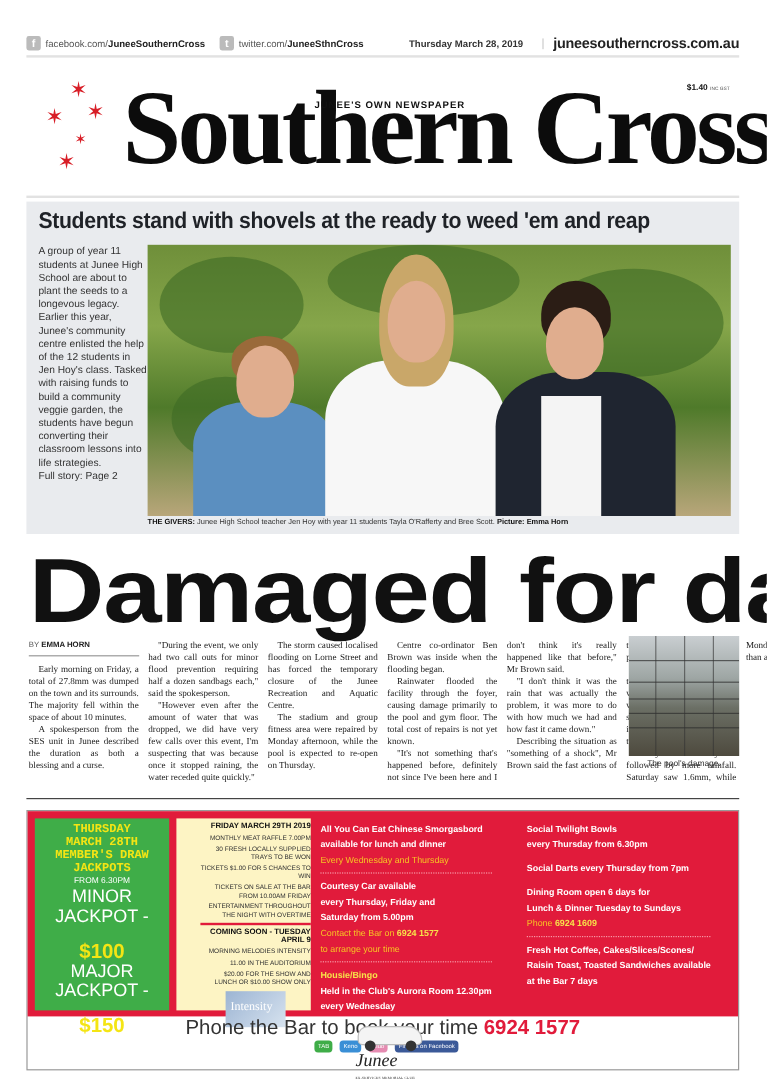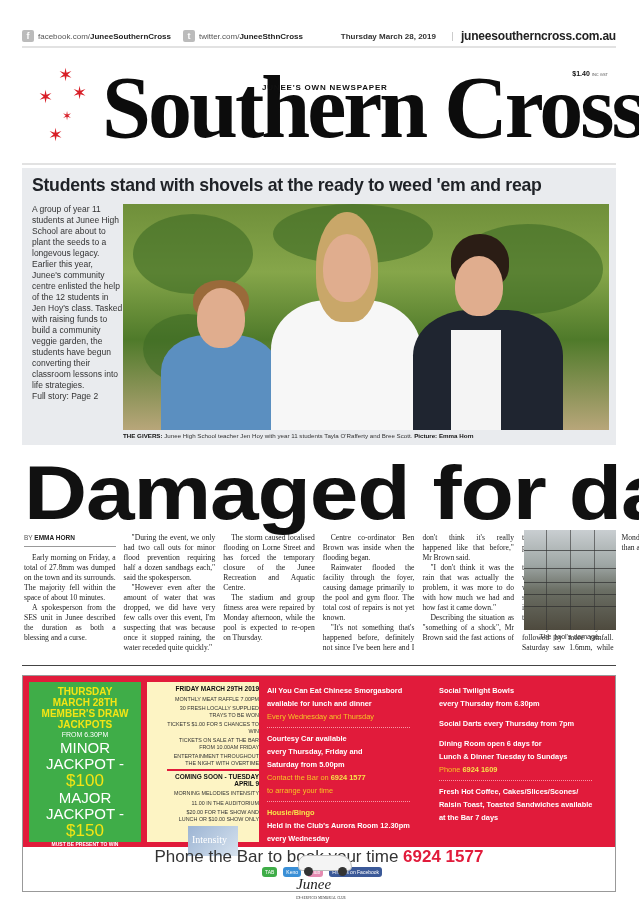--- a/index.html
+++ b/index.html
@@ -52,24 +52,24 @@
   .pool-photo { position: absolute; left: 524px; top: 530px; width: 92px; height: 100px; background: linear-gradient(180deg, #c9ced1 0%, #9ea6a4 35%, #6b6f65 60%, #4e4a3e 100%); overflow: hidden; }
   .pool-photo .beam { position: absolute; left: 0; width: 100%; height: 1px; background: #2e2e2e; opacity: 0.7; }
   .pool-photo .col { position: absolute; top: 0; width: 1px; height: 100%; background: #333; opacity: 0.6; }
   .pool-caption { position: absolute; left: 524px; top: 633px; width: 92px; text-align: center; font-size: 7px; color: #333; }
   .rule3 { position: absolute; left: 22px; top: 665px; width: 594px; height: 1px; background: #444; }
 
   
   .ad { position: absolute; left: 22px; top: 675px; width: 594px; height: 217px; border: 1px solid #999; background: #fff; }
   .ad-red { position: absolute; left: 0; top: 0; width: 592px; height: 171px; background: #e11b3b; }
   .green { position: absolute; left: 6px; top: 6px; width: 112px; height: 160px; background: #3fad48; color: #fff; text-align: center; padding-top: 4px; }
-  .green .y { color: #f4e514; font-weight: bold; font-size: 10px; line-height: 11px; }
+  .green .y { color: #f4e514; font-weight: bold; font-size: 10px; line-height: 11px; font-family: Liberation Mono, monospace; }
   .green .from { font-size: 7px; margin: 1px 0 2px; }
   .green .big { font-size: 15px; line-height: 16px; }
-  .green .amt { color: #f4e514; font-weight: normal; font-size: 17px; line-height: 18px; }
+  .green .amt { color: #f4e514; font-weight: bold; font-size: 17px; line-height: 18px; margin-top: 12px; }
   .green .must { font-size: 5px; font-weight: bold; margin-top: 1px; }
   .green .lic { font-size: 4.3px; }
   .yellow { position: absolute; left: 124px; top: 6px; width: 112px; height: 160px; background: #fdf4c4; text-align: right; font-size: 5.4px; color: #333; line-height: 6.5px; padding-left: 20px; }
   .yellow .yh { font-weight: bold; font-size: 6.5px; color: #111; margin: 4px 0 3px; }
   .yellow div.l { margin-bottom: 3px; }
   .yellow .sep { height: 2px; background: #e11b3b; margin: 3px 0; }
   .yellow .poster { width: 50px; height: 30px; margin: 4px auto 0; background: linear-gradient(135deg, #9cb4d3, #d7e3ef); position: relative; }
   .yellow .poster span { position: absolute; left: 4px; top: 11px; font-family: "Liberation Serif", serif; font-size: 10px; color: #fff; }
   .red-col { position: absolute; top: 8px; color: #fff; font-weight: bold; font-size: 7.4px; line-height: 13px; }
   .red-col .y { color: #f7c324; font-weight: normal; }

